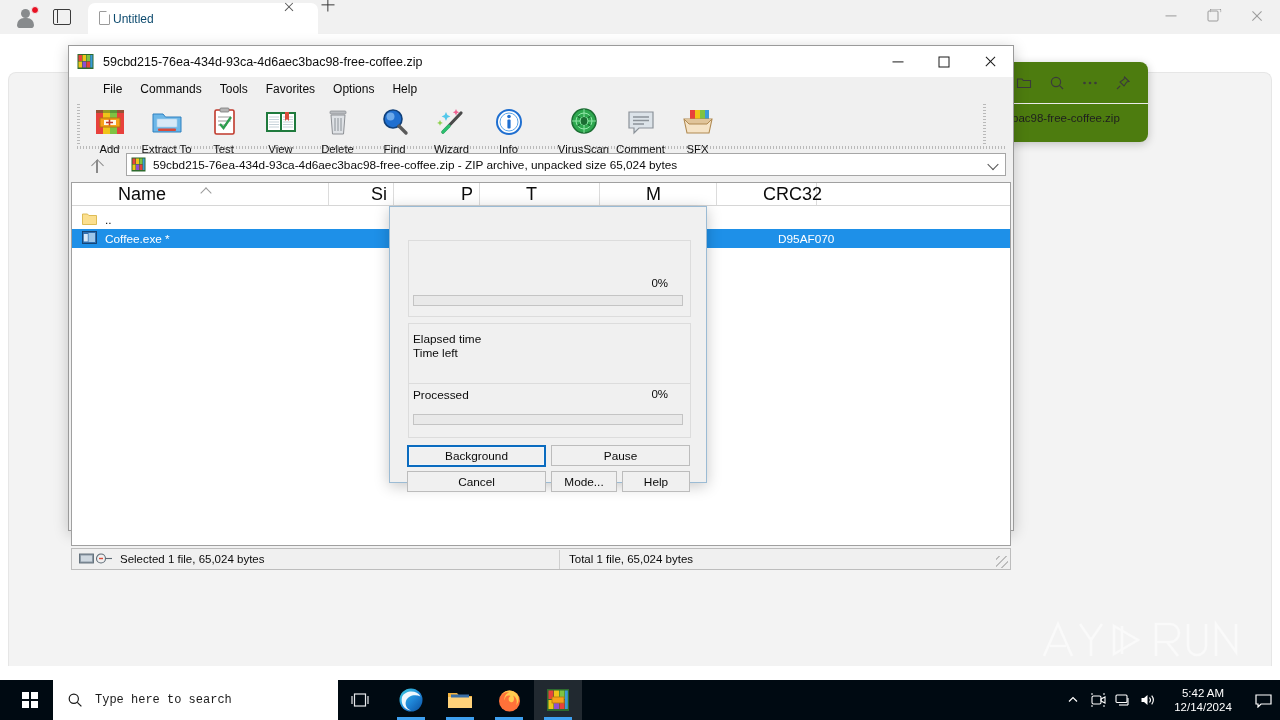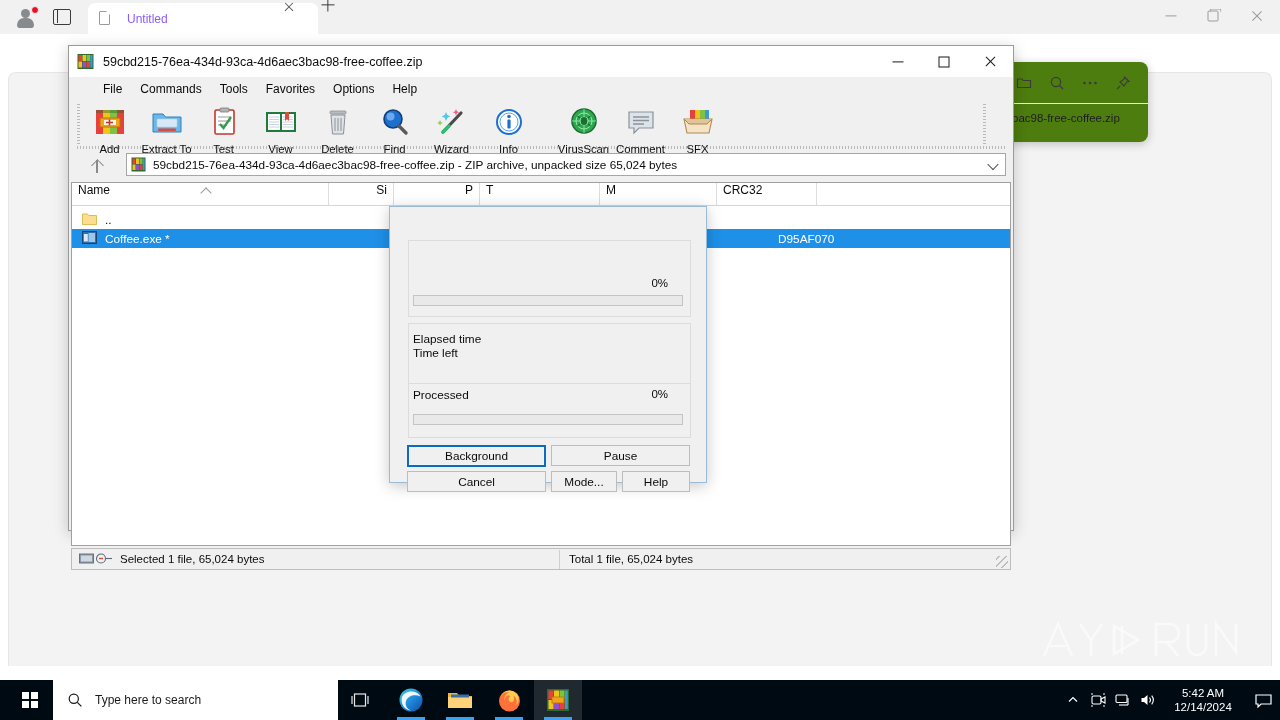--- a/index.html
+++ b/index.html
@@ -54,21 +54,21 @@
   .edge-tab .favicon .pg {
     position: absolute; left: 1px; top: 1px; width: 11px; height: 14px;
     border: 1.3px solid #9a9a9a; border-radius: 1px; background: #fff;
   }
   .edge-tab .favicon .pg:after {
     content: ""; position: absolute; right: -1.3px; top: -1.3px;
     border-left: 4px solid transparent; border-top: 4px solid #fff;
     border-right: 0; border-bottom: 0;
   }
   .edge-tab .tab-title {
-    margin-left: 14px; font-size: 12px; color: #8b5cf6; flex: 1;
+    margin-left: 0; font-size: 12px; color: #0c4a6e; flex: 1;
     white-space: nowrap; overflow: hidden;
   }
   .edge-tab .tab-close {
     width: 24px; height: 24px; margin-right: 5px; position: relative;
   }
   .xglyph { position: relative; width: 100%; height: 100%; }
   .xglyph:before, .xglyph:after {
     content: ""; position: absolute; left: 50%; top: 50%;
     width: 11px; height: 1.3px; background: #5a5a5a;
   }
@@ -247,21 +247,21 @@
   .wr-list {
     position: absolute; left: 2px; top: 136px; width: 940px; height: 364px;
     background: #ffffff; border: 1px solid #a0a0a0;
   }
   .wr-head {
     position: absolute; left: 0; top: 0; width: 938px; height: 23px;
     background: #ffffff; border-bottom: 1px solid #d6d6d6;
   }
   .wr-col {
     position: absolute; top: 0; height: 22px; border-right: 1px solid #dcdcdc;
-    font-size: 12px; color: #0b0b0b; display: flex; align-items: flex-start;
+    font-size: 18px; color: #0b0b0b; display: flex; align-items: center; padding-left: 40px;
   }
   .wr-col.r { justify-content: flex-end; }
   .wr-col .ctxt { padding: 0 6px; }
   .sortmark {
     position: absolute; left: 128px; top: 3px; width: 14px; height: 8px;
   }
   .sortmark:after {
     content:""; position:absolute; left:2px; top:3px; width: 7px; height: 7px;
     border-left: 1.3px solid #9a9a9a; border-top: 1.3px solid #9a9a9a;
     transform: rotate(45deg);
@@ -381,21 +381,21 @@
   }
   .winlogo i:nth-child(1){ left:0; top:0; }
   .winlogo i:nth-child(2){ left:9px; top:0; }
   .winlogo i:nth-child(3){ left:0; top:9px; }
   .winlogo i:nth-child(4){ left:9px; top:9px; }
   .search-box {
     position: absolute; left: 53px; top: 0; width: 285px; height: 40px;
     background: #ffffff; display: flex; align-items: center;
   }
   .search-box .si { margin-left: 14px; width: 16px; height: 16px; position: relative; }
-  .search-box .stxt { margin-left: 12px; font-size: 12px; color: #1a1a1a; }
+  .search-box .stxt { margin-left: 12px; font-size: 12px; color: #1a1a1a; font-family: Liberation Mono, monospace; }
   .tb-app {
     position: absolute; top: 0; width: 48px; height: 40px;
     display: flex; align-items: center; justify-content: center;
   }
   .tb-app.active { background: rgba(255,255,255,0.13); }
   .tb-app .underline {
     position: absolute; bottom: 0; left: 10px; width: 28px; height: 3px; background: #3ea0f0;
   }
   .tray {
     position: absolute; right: 0; top: 0; height: 40px;

